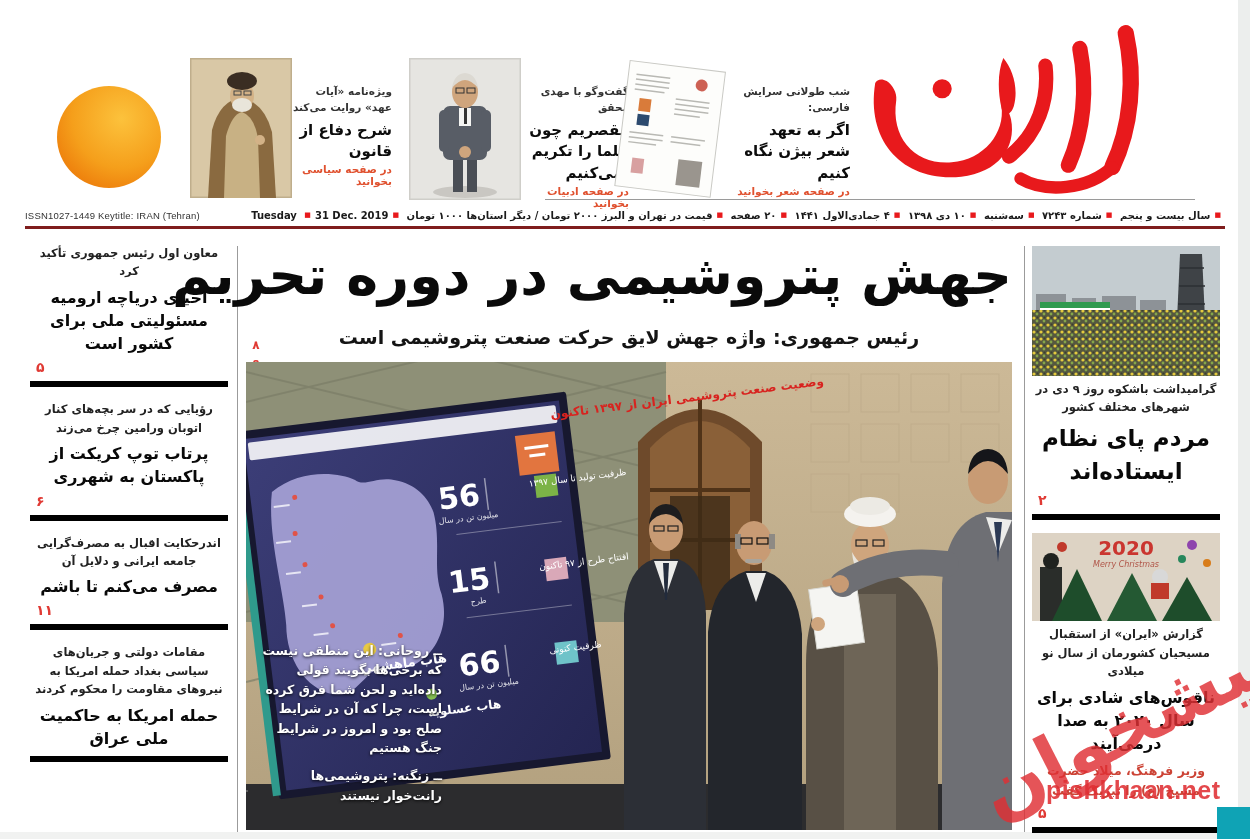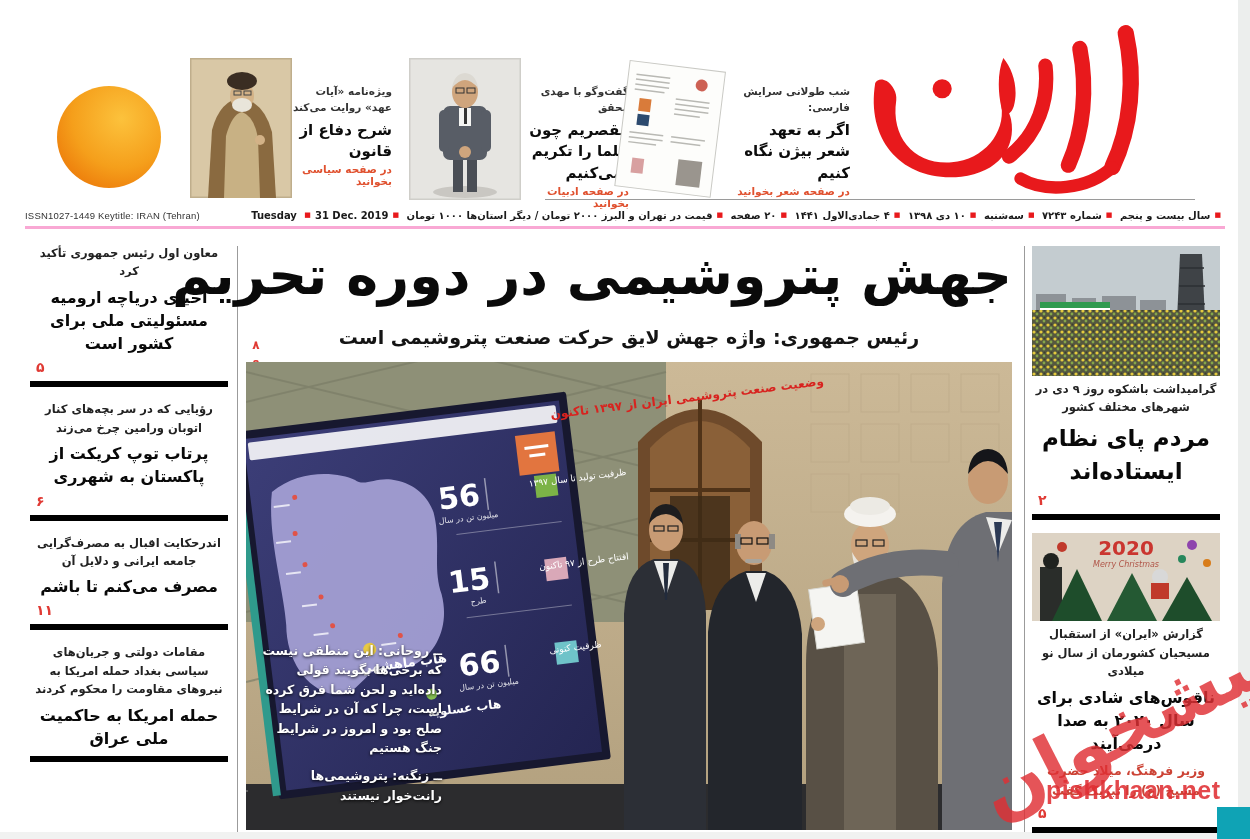--- a/index.html
+++ b/index.html
@@ -22,21 +22,21 @@
   .tkicker{font-size:10.5px;font-weight:600;color:#333;line-height:1.5;}
   .ttitle{font-size:15px;font-weight:800;color:#0c0c0c;line-height:1.45;margin-top:4px;}
   .tlink{font-size:10.5px;font-weight:700;color:#e0512f;}
   .t1{left:190px;width:202px;}
   .t2{left:392px;width:220px;padding-left:17px;}
   .t3{left:610px;width:240px;}
   .logo{left:858px;top:6px;width:306px;height:196px;}
 
   
   .topline{left:545px;top:199px;width:650px;height:1px;background:#9a9a9a;}
-  .dateline{left:25px;top:204px;width:1200px;height:22px;border-bottom:3px solid #f9a8d4;
+  .dateline{left:25px;top:204px;width:1200px;height:22px;border-bottom:3px solid #7f1d1d;
             display:flex;align-items:center;justify-content:space-between;}
   .issn{font-family:"Liberation Sans",sans-serif;font-size:9.5px;color:#333;letter-spacing:.2px;}
   .segs{direction:rtl;font-size:10px;font-weight:700;color:#1a1a1a;white-space:nowrap;}
   .seg::before{content:"■";color:#e8191c;font-size:7px;vertical-align:2px;margin:0 4px;}
 
   
   .vline{width:1px;background:#9b9b9b;top:246px;height:586px;}
   .vl1{left:237px;} .vl2{left:1024px;}
 
   

